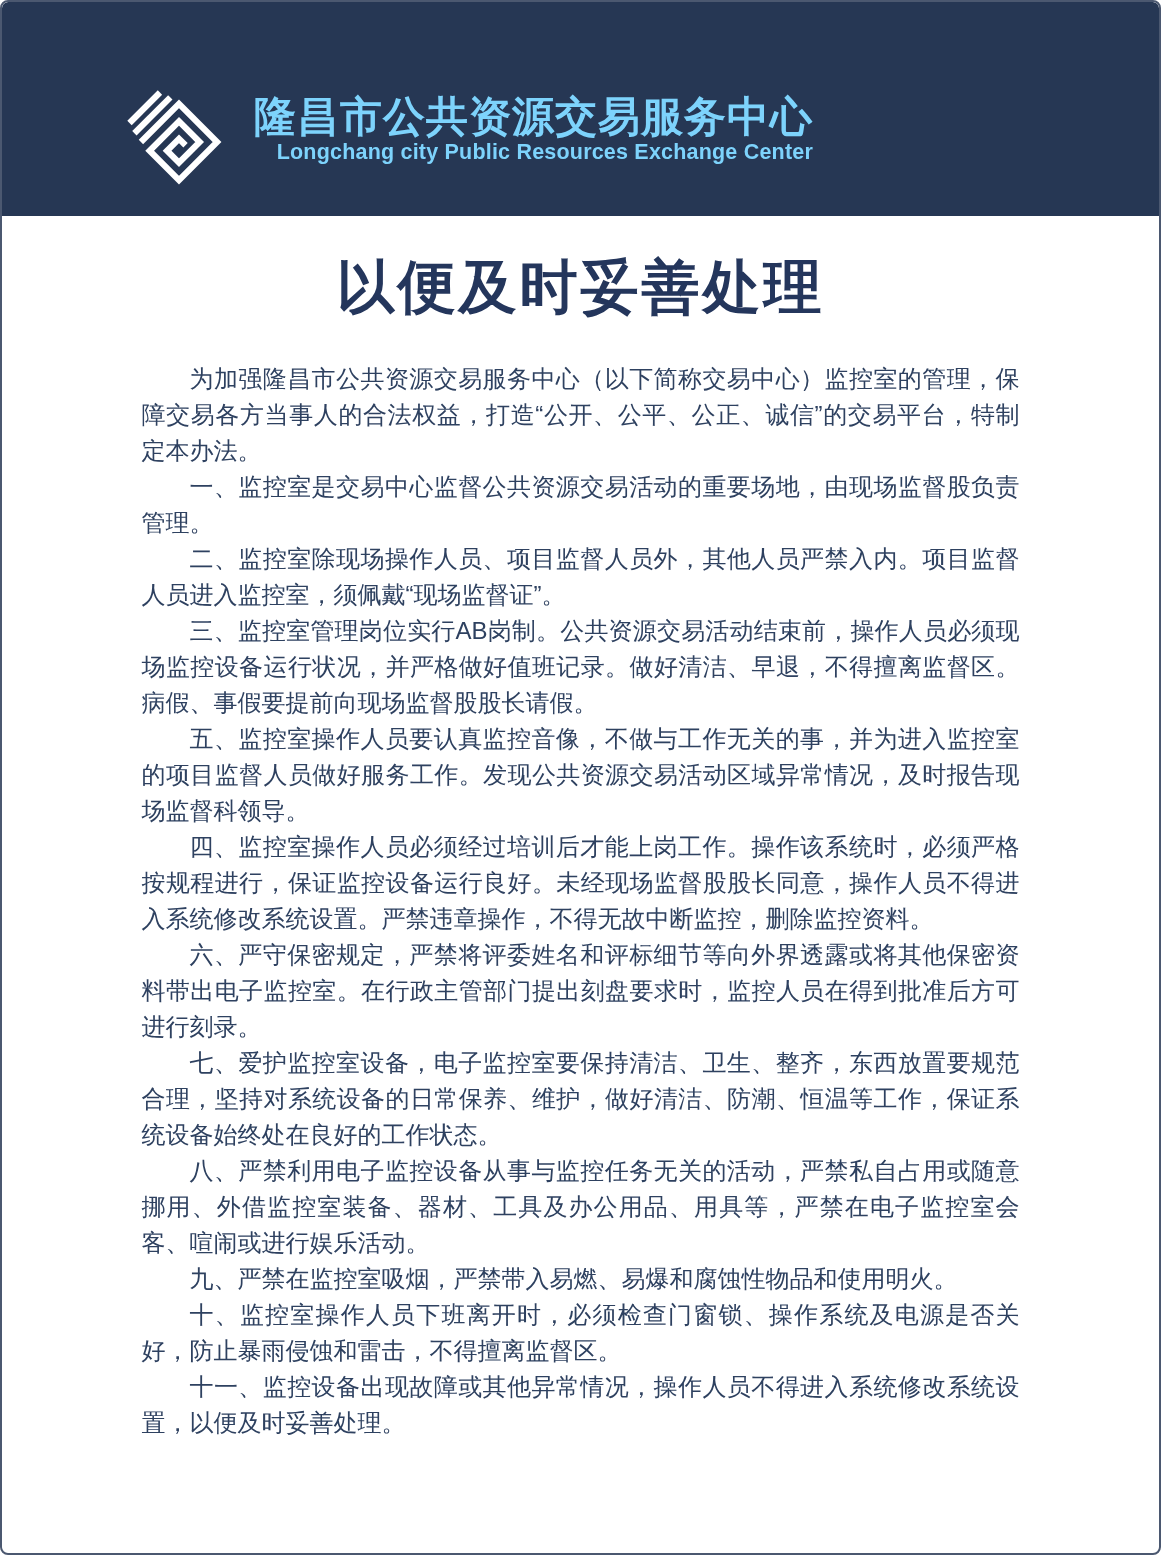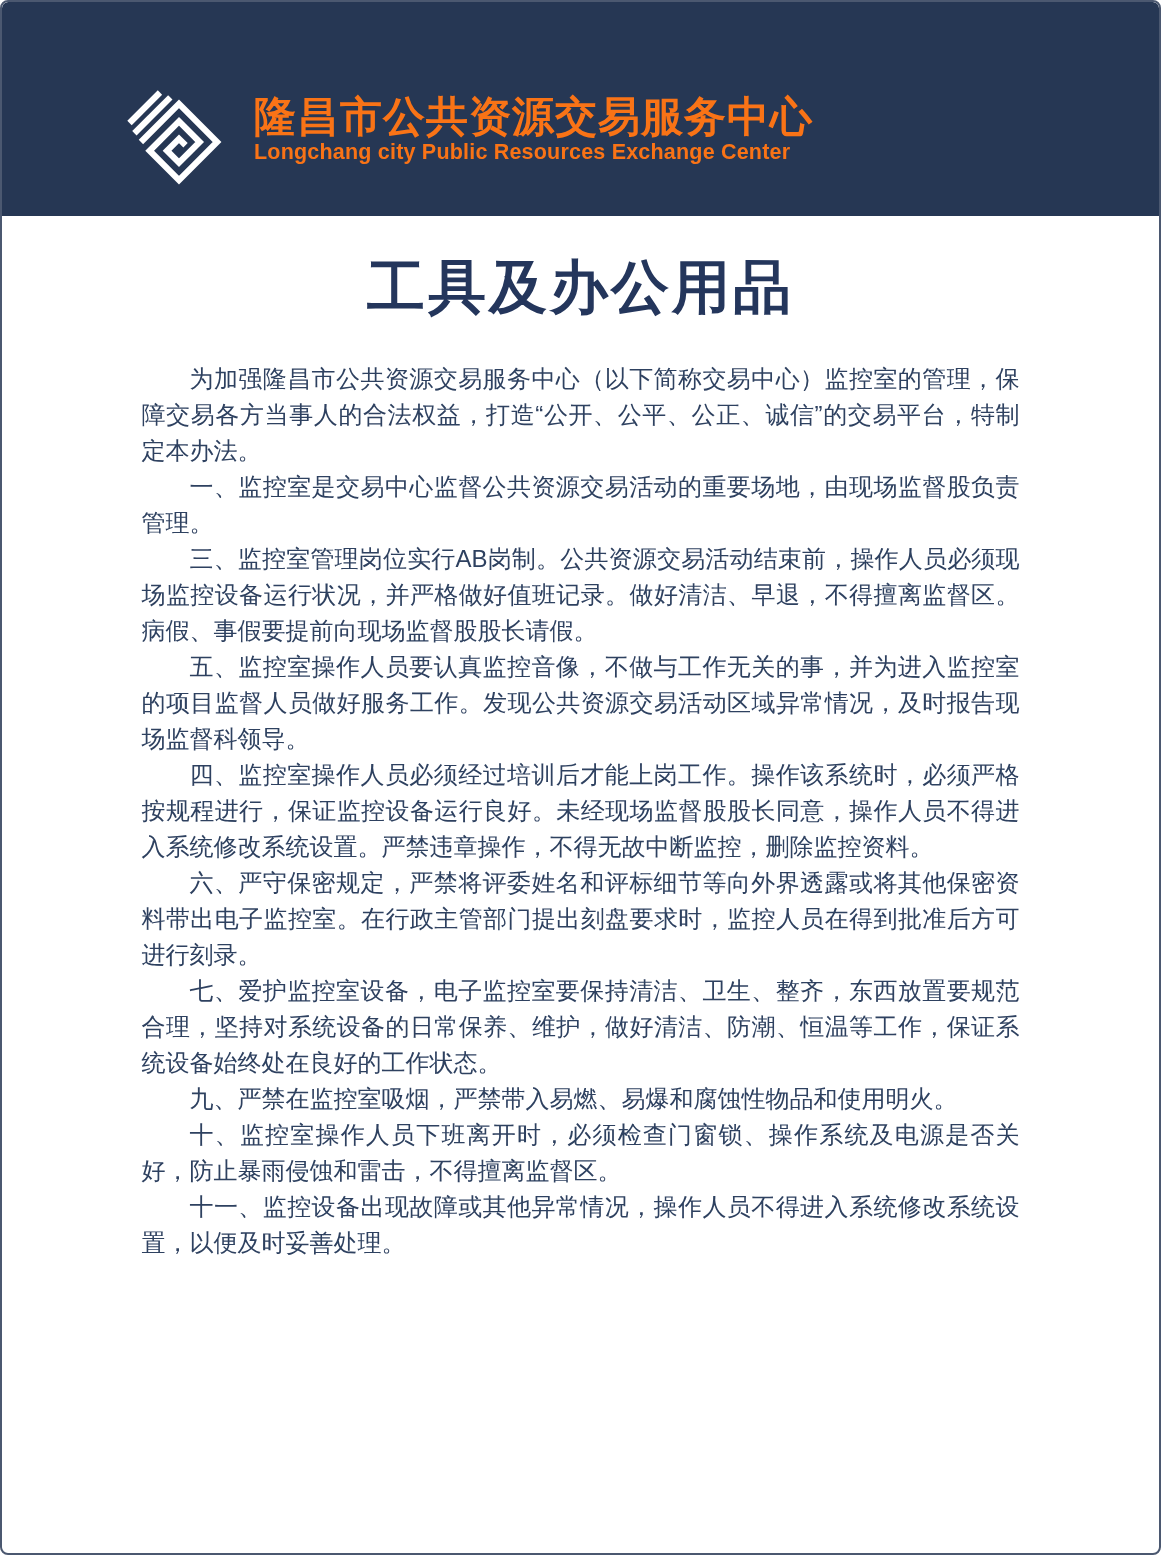--- a/index.html
+++ b/index.html
@@ -33,21 +33,22 @@
     align-items: flex-start;
     gap: 14px;
   }
   .logo-box {
     width: 122px;
     height: 120px;
     flex: 0 0 auto;
   }
   .brand-text {
     margin-top: 12px;
-    color: #f97316;
+    color: #7dd3fc;
+    text-align: right;
   }
   .brand-cn {
     font-size: 42px;
     font-weight: bold;
     letter-spacing: 1px;
     line-height: 1.1;
     white-space: nowrap;
   }
   .brand-en {
     font-size: 21.5px;
@@ -103,28 +104,30 @@
         </svg>
       </div>
       <div class="brand-text">
         <div class="brand-cn">隆昌市公共资源交易服务中心</div>
         <div class="brand-en">Longchang city Public Resources Exchange Center</div>
       </div>
     </div>
   </div>
 
   <div class="content">
-    <h1 class="doc-title">工具及办公用品</h1>
+    <h1 class="doc-title">以便及时妥善处理</h1>
     <div class="doc-body">
         <p>为加强隆昌市公共资源交易服务中心（以下简称交易中心）监控室的管理，保障交易各方当事人的合法权益，打造“公开、公平、公正、诚信”的交易平台，特制定本办法。</p>
         <p>一、监控室是交易中心监督公共资源交易活动的重要场地，由现场监督股负责管理。</p>
+        <p>二、监控室除现场操作人员、项目监督人员外，其他人员严禁入内。项目监督人员进入监控室，须佩戴“现场监督证”。</p>
         <p>三、监控室管理岗位实行AB岗制。公共资源交易活动结束前，操作人员必须现场监控设备运行状况，并严格做好值班记录。做好清洁、早退，不得擅离监督区。病假、事假要提前向现场监督股股长请假。</p>
         <p>五、监控室操作人员要认真监控音像，不做与工作无关的事，并为进入监控室的项目监督人员做好服务工作。发现公共资源交易活动区域异常情况，及时报告现场监督科领导。</p>
         <p>四、监控室操作人员必须经过培训后才能上岗工作。操作该系统时，必须严格按规程进行，保证监控设备运行良好。未经现场监督股股长同意，操作人员不得进入系统修改系统设置。严禁违章操作，不得无故中断监控，删除监控资料。</p>
         <p>六、严守保密规定，严禁将评委姓名和评标细节等向外界透露或将其他保密资料带出电子监控室。在行政主管部门提出刻盘要求时，监控人员在得到批准后方可进行刻录。</p>
         <p>七、爱护监控室设备，电子监控室要保持清洁、卫生、整齐，东西放置要规范合理，坚持对系统设备的日常保养、维护，做好清洁、防潮、恒温等工作，保证系统设备始终处在良好的工作状态。</p>
+        <p>八、严禁利用电子监控设备从事与监控任务无关的活动，严禁私自占用或随意挪用、外借监控室装备、器材、工具及办公用品、用具等，严禁在电子监控室会客、喧闹或进行娱乐活动。</p>
         <p>九、严禁在监控室吸烟，严禁带入易燃、易爆和腐蚀性物品和使用明火。</p>
         <p>十、监控室操作人员下班离开时，必须检查门窗锁、操作系统及电源是否关好，防止暴雨侵蚀和雷击，不得擅离监督区。</p>
         <p>十一、监控设备出现故障或其他异常情况，操作人员不得进入系统修改系统设置，以便及时妥善处理。</p>
       </div>
   </div>
 
 </div>
 
 </body></html>

